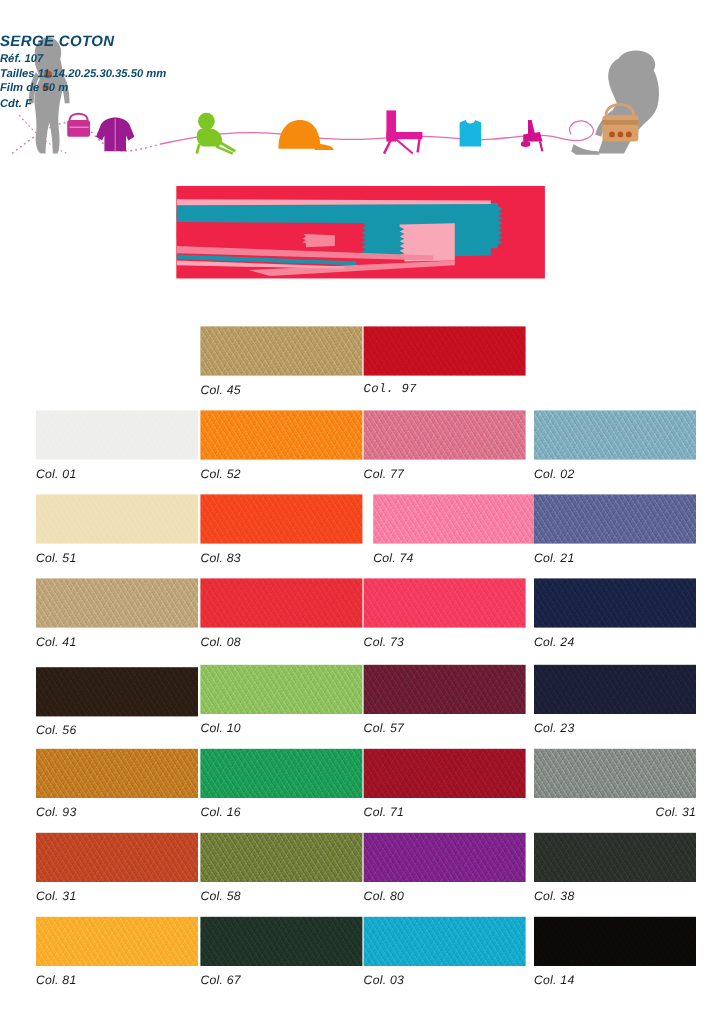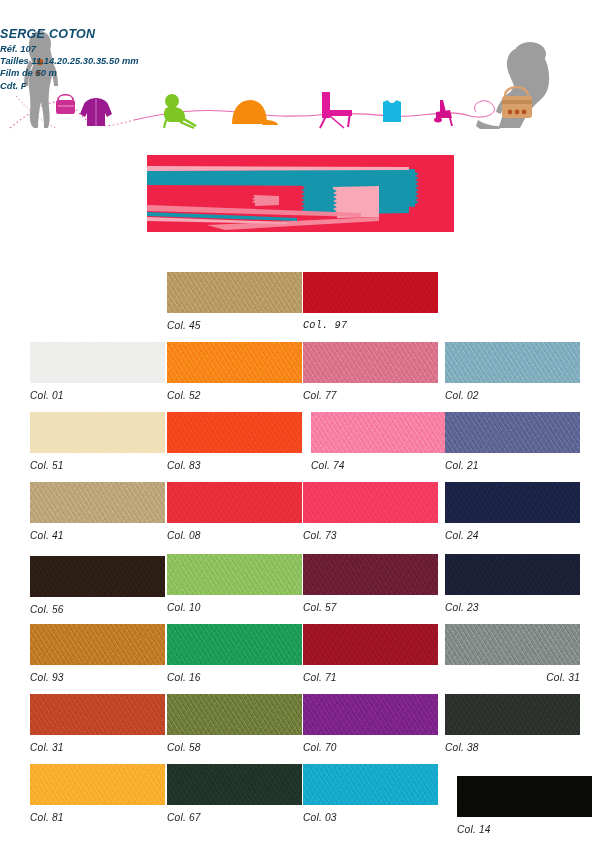--- a/index.html
+++ b/index.html
@@ -355,21 +355,21 @@
     <div class="cell" style="left: 167px; top: 422px;">
       <div class="chip" style="background: rgb(110, 123, 58);">
         <div class="weave"></div>
       </div>
       <div class="chip-label">Col. 58</div>
     </div>
     <div class="cell" style="left: 303px; top: 422px;">
       <div class="chip" style="background: rgb(123, 35, 136);">
         <div class="weave"></div>
       </div>
-      <div class="chip-label">Col. 70</div>
+      <div class="chip-label">Col. 80</div>
     </div>
     <div class="cell" style="left: 445px; top: 422px;">
       <div class="chip" style="background: rgb(43, 48, 43);">
         <div class="weave"></div>
       </div>
       <div class="chip-label">Col. 38</div>
     </div>
     <div class="cell" style="left: 30px; top: 492px;">
       <div class="chip" style="background: rgb(249, 173, 45);">
         <div class="weave"></div>
@@ -381,19 +381,19 @@
         <div class="weave"></div>
       </div>
       <div class="chip-label">Col. 67</div>
     </div>
     <div class="cell" style="left: 303px; top: 492px;">
       <div class="chip" style="background: rgb(22, 168, 202);">
         <div class="weave"></div>
       </div>
       <div class="chip-label">Col. 03</div>
     </div>
-    <div class="cell" style="left: 457px; top: 492px; margin-top: 12px;">
+    <div class="cell" style="left: 445px; top: 492px;">
       <div class="chip" style="background: rgb(11, 10, 8);">
         <div class="weave"></div>
       </div>
       <div class="chip-label">Col. 14</div>
     </div>
   </div>
 
 </body></html>

